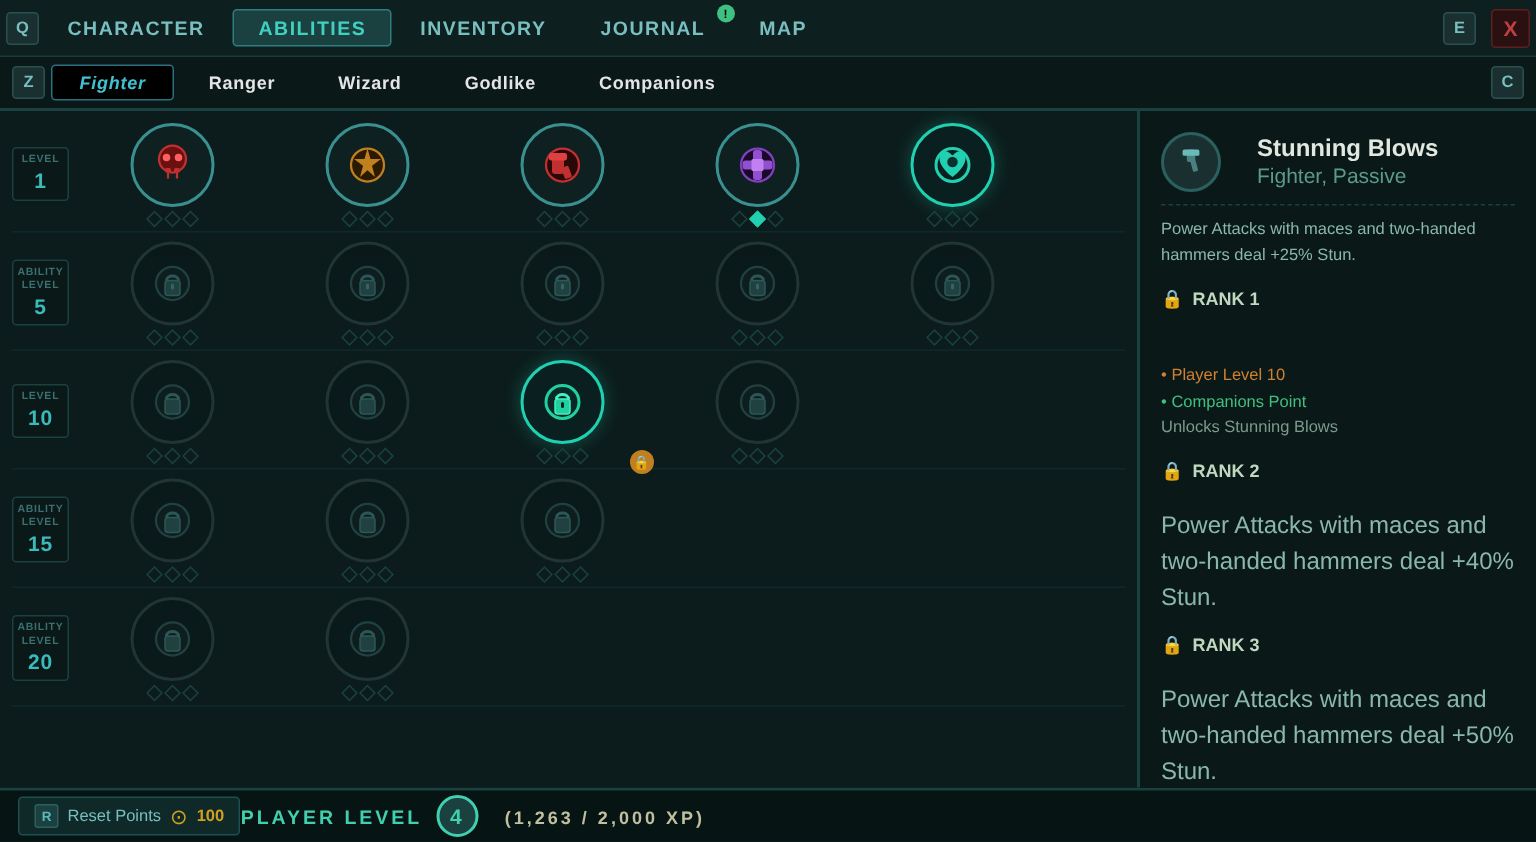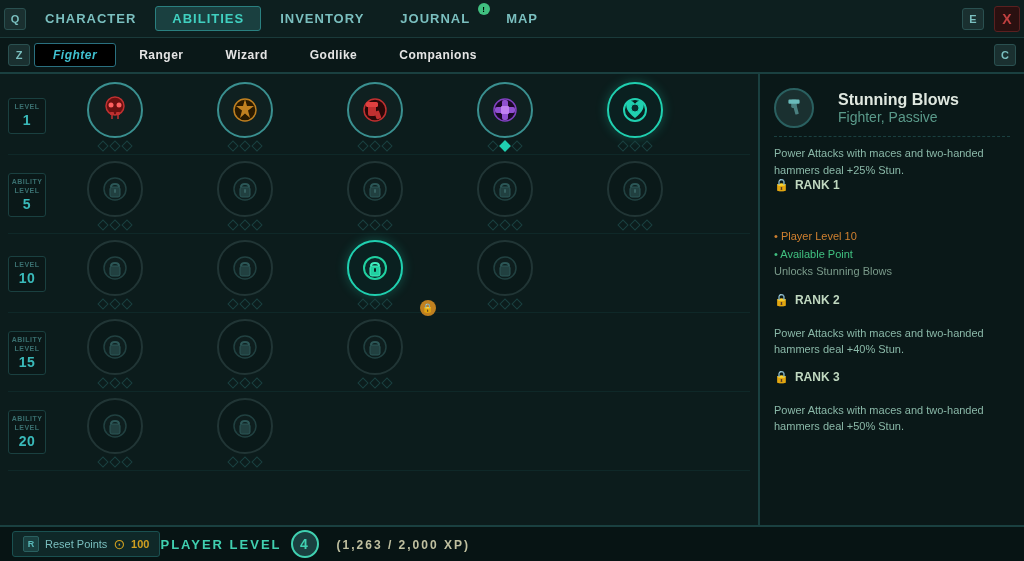--- a/index.html
+++ b/index.html
@@ -219,35 +219,35 @@
       width: 40px; height: 40px;
       border-radius: 50%;
       background: #1a3030;
       border: 2px solid #2a6060;
       display: flex; align-items: center; justify-content: center;
       flex-shrink: 0;
     }
 
     .skill-title { font-size: 16px; font-weight: bold; color: #e0e8e0; }
     .skill-subtitle { font-size: 14px; color: #5a9a8a; }
-    .skill-desc { font-size: 11px; color: #8ab8a8; line-height: 1.5; }
+    .skill-desc { font-size: 11px; color: #8ab8a8; line-height: 1.5; margin-bottom: 14px; }
 
     .rank-section { margin-bottom: 12px; }
     .rank-header {
       display: flex; align-items: center; gap: 6px;
       font-size: 12px; font-weight: bold; color: #c0d8c0;
       margin-bottom: 4px;
     }
     .rank-lock { color: #c08020; font-size: 12px; }
     .rank-req {
       font-size: 11px; color: #7a9a8a; line-height: 1.6; margin-top: 36px;
     }
     .rank-req .highlight { color: #d08030; }
     .rank-req .highlight-green { color: #40c080; }
-    .rank-desc { font-size: 11px; color: #8ab8a8; line-height: 1.5; margin-top: 18px; }
+    .rank-desc { font-size: 16px; color: #8ab8a8; line-height: 1.5; margin-top: 18px; }
 
     
     .bottom-bar {
       display: flex;
       align-items: center;
       background: #08141414;
       border-top: 2px solid #1a4040;
       height: 36px;
       padding: 0 12px;
       background: #071414;
@@ -677,21 +677,21 @@
 
     <div class="skill-desc">Power Attacks with maces and two-handed hammers deal +25% Stun.</div>
 
     <div class="rank-section">
       <div class="rank-header">
         <span class="rank-lock">🔒</span>
         <span>RANK <span>1</span></span>
       </div>
       <div class="rank-req">
         <span class="highlight">• <span>Player Level 10</span></span><br>
-        <span class="highlight-green">• <span>Available Point</span></span><br>
+        <span class="highlight-green">• <span>Companions Point</span></span><br>
         <span>Unlocks Stunning Blows</span>
       </div>
     </div>
 
     <div class="rank-section">
       <div class="rank-header">
         <span class="rank-lock">🔒</span>
         <span>RANK <span>2</span></span>
       </div>
       <div class="rank-desc">Power Attacks with maces and two-handed hammers deal +40% Stun.</div>

